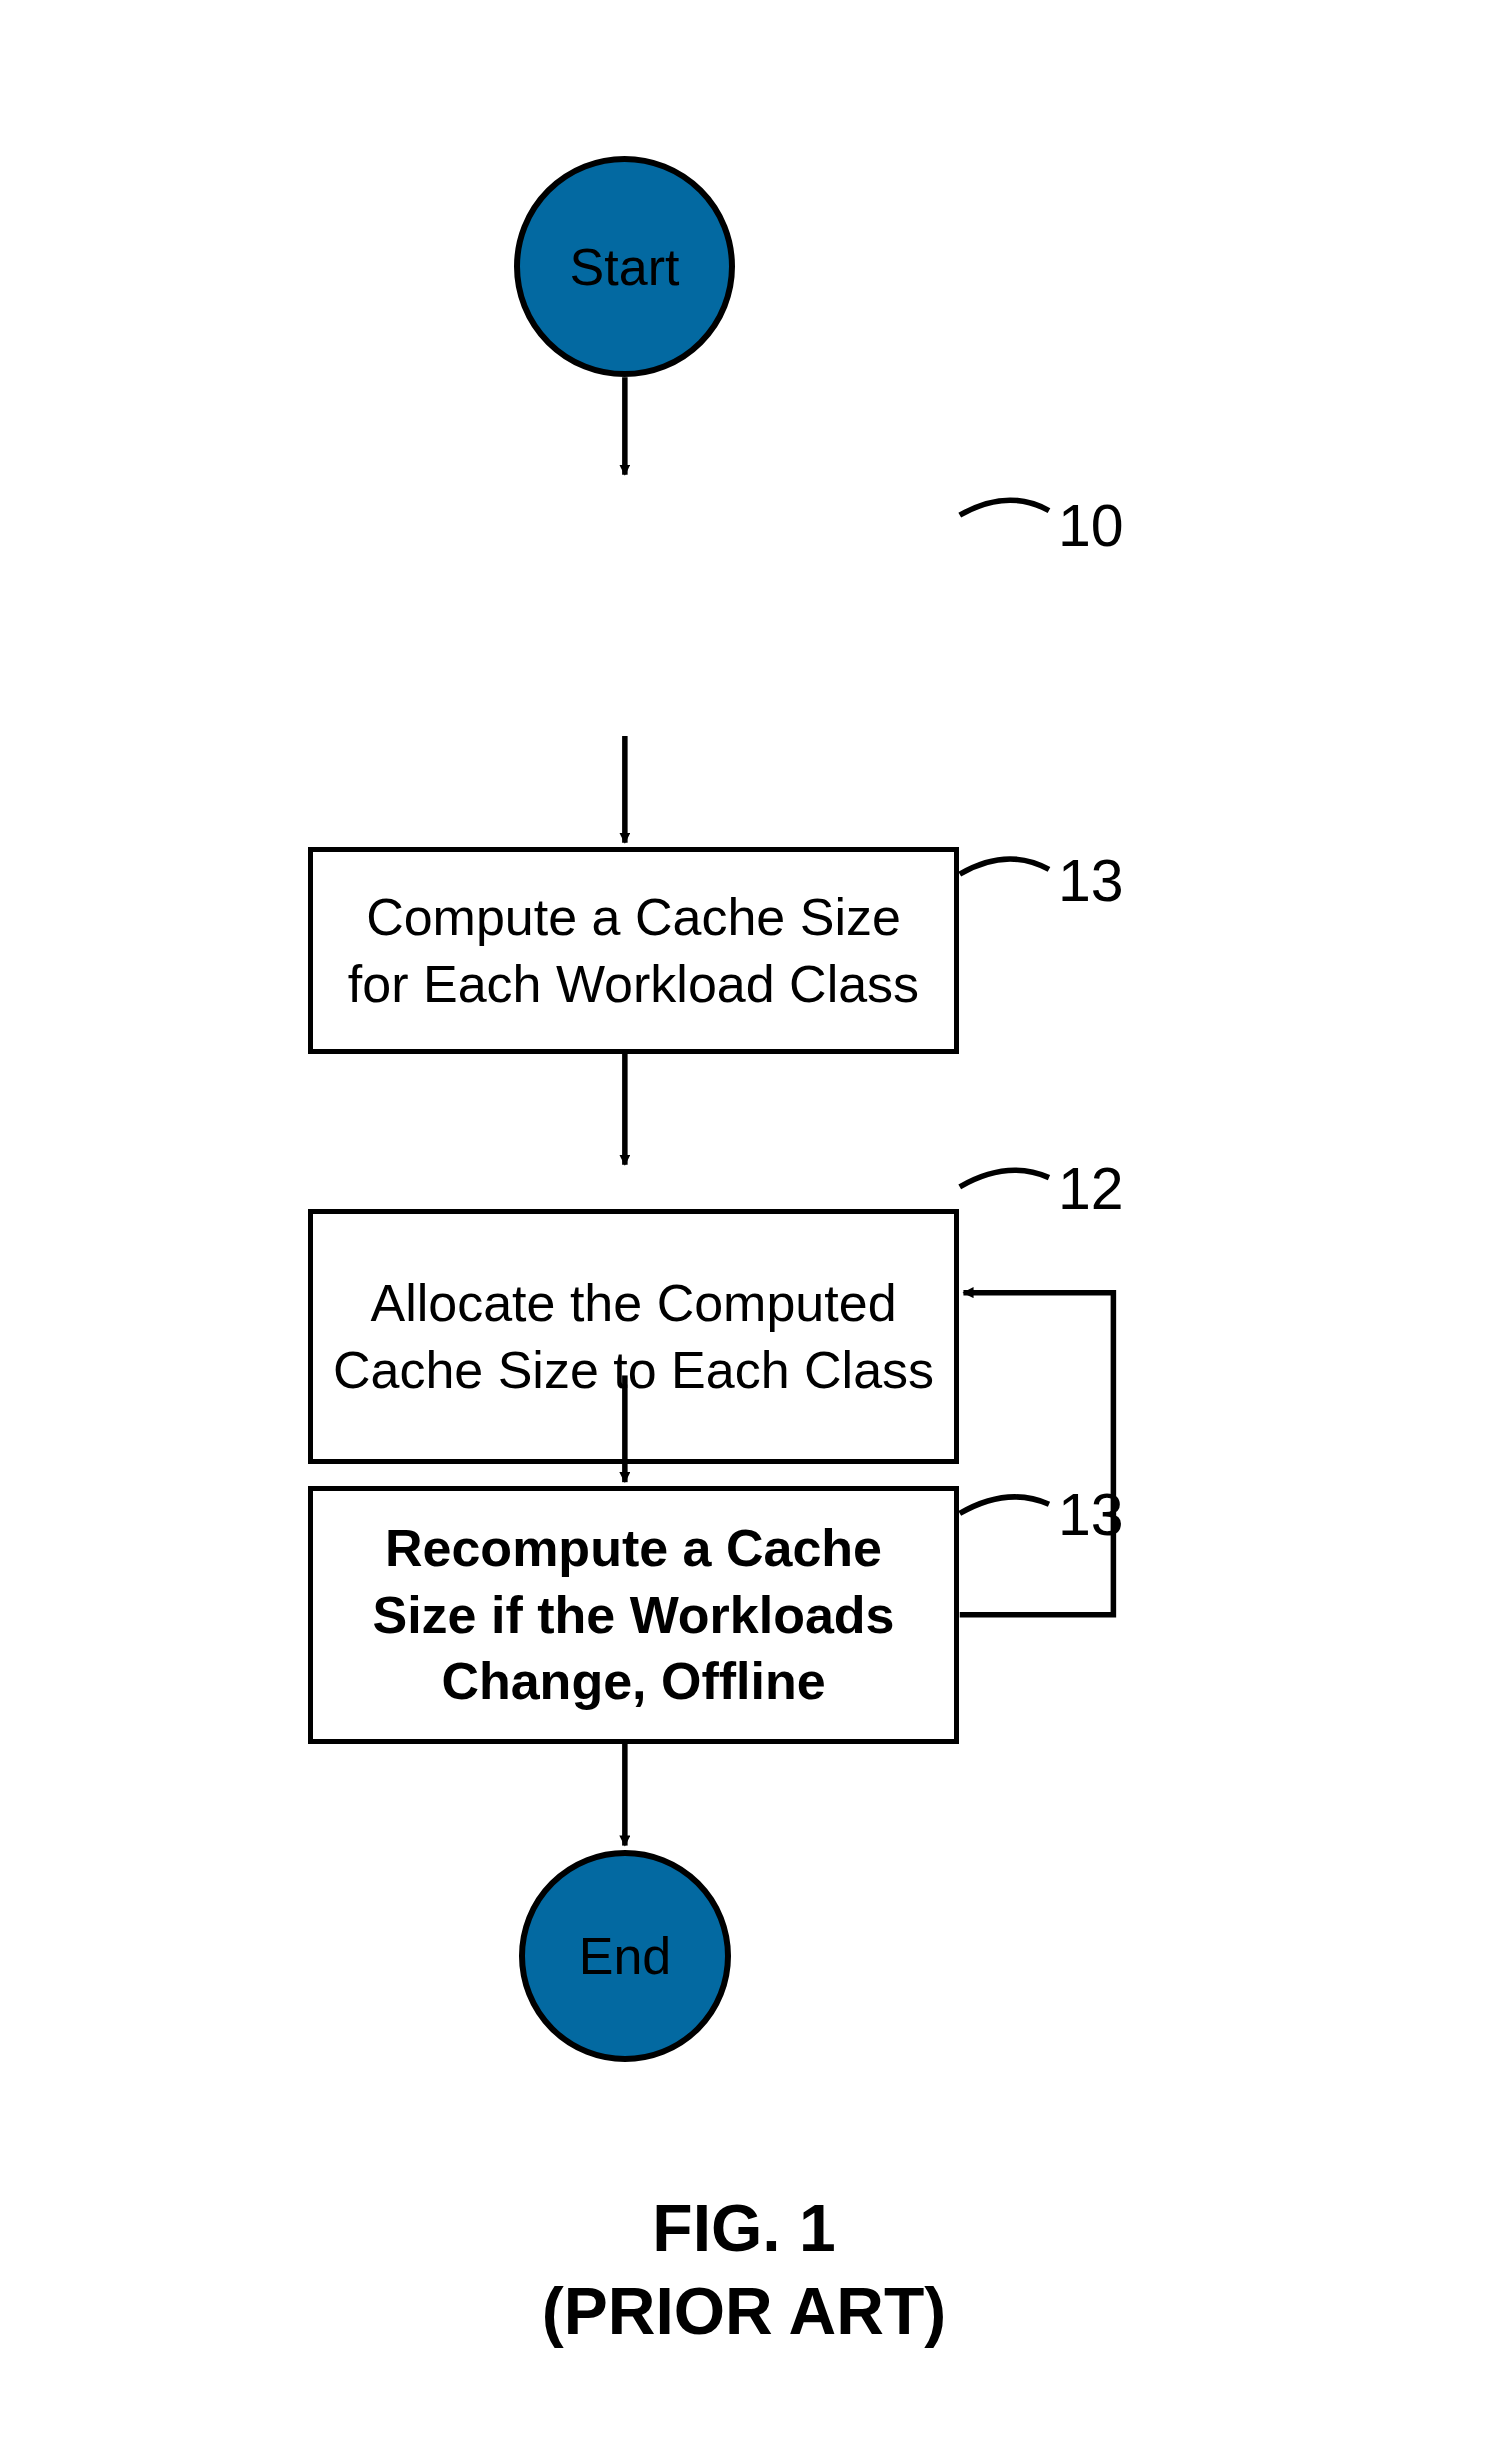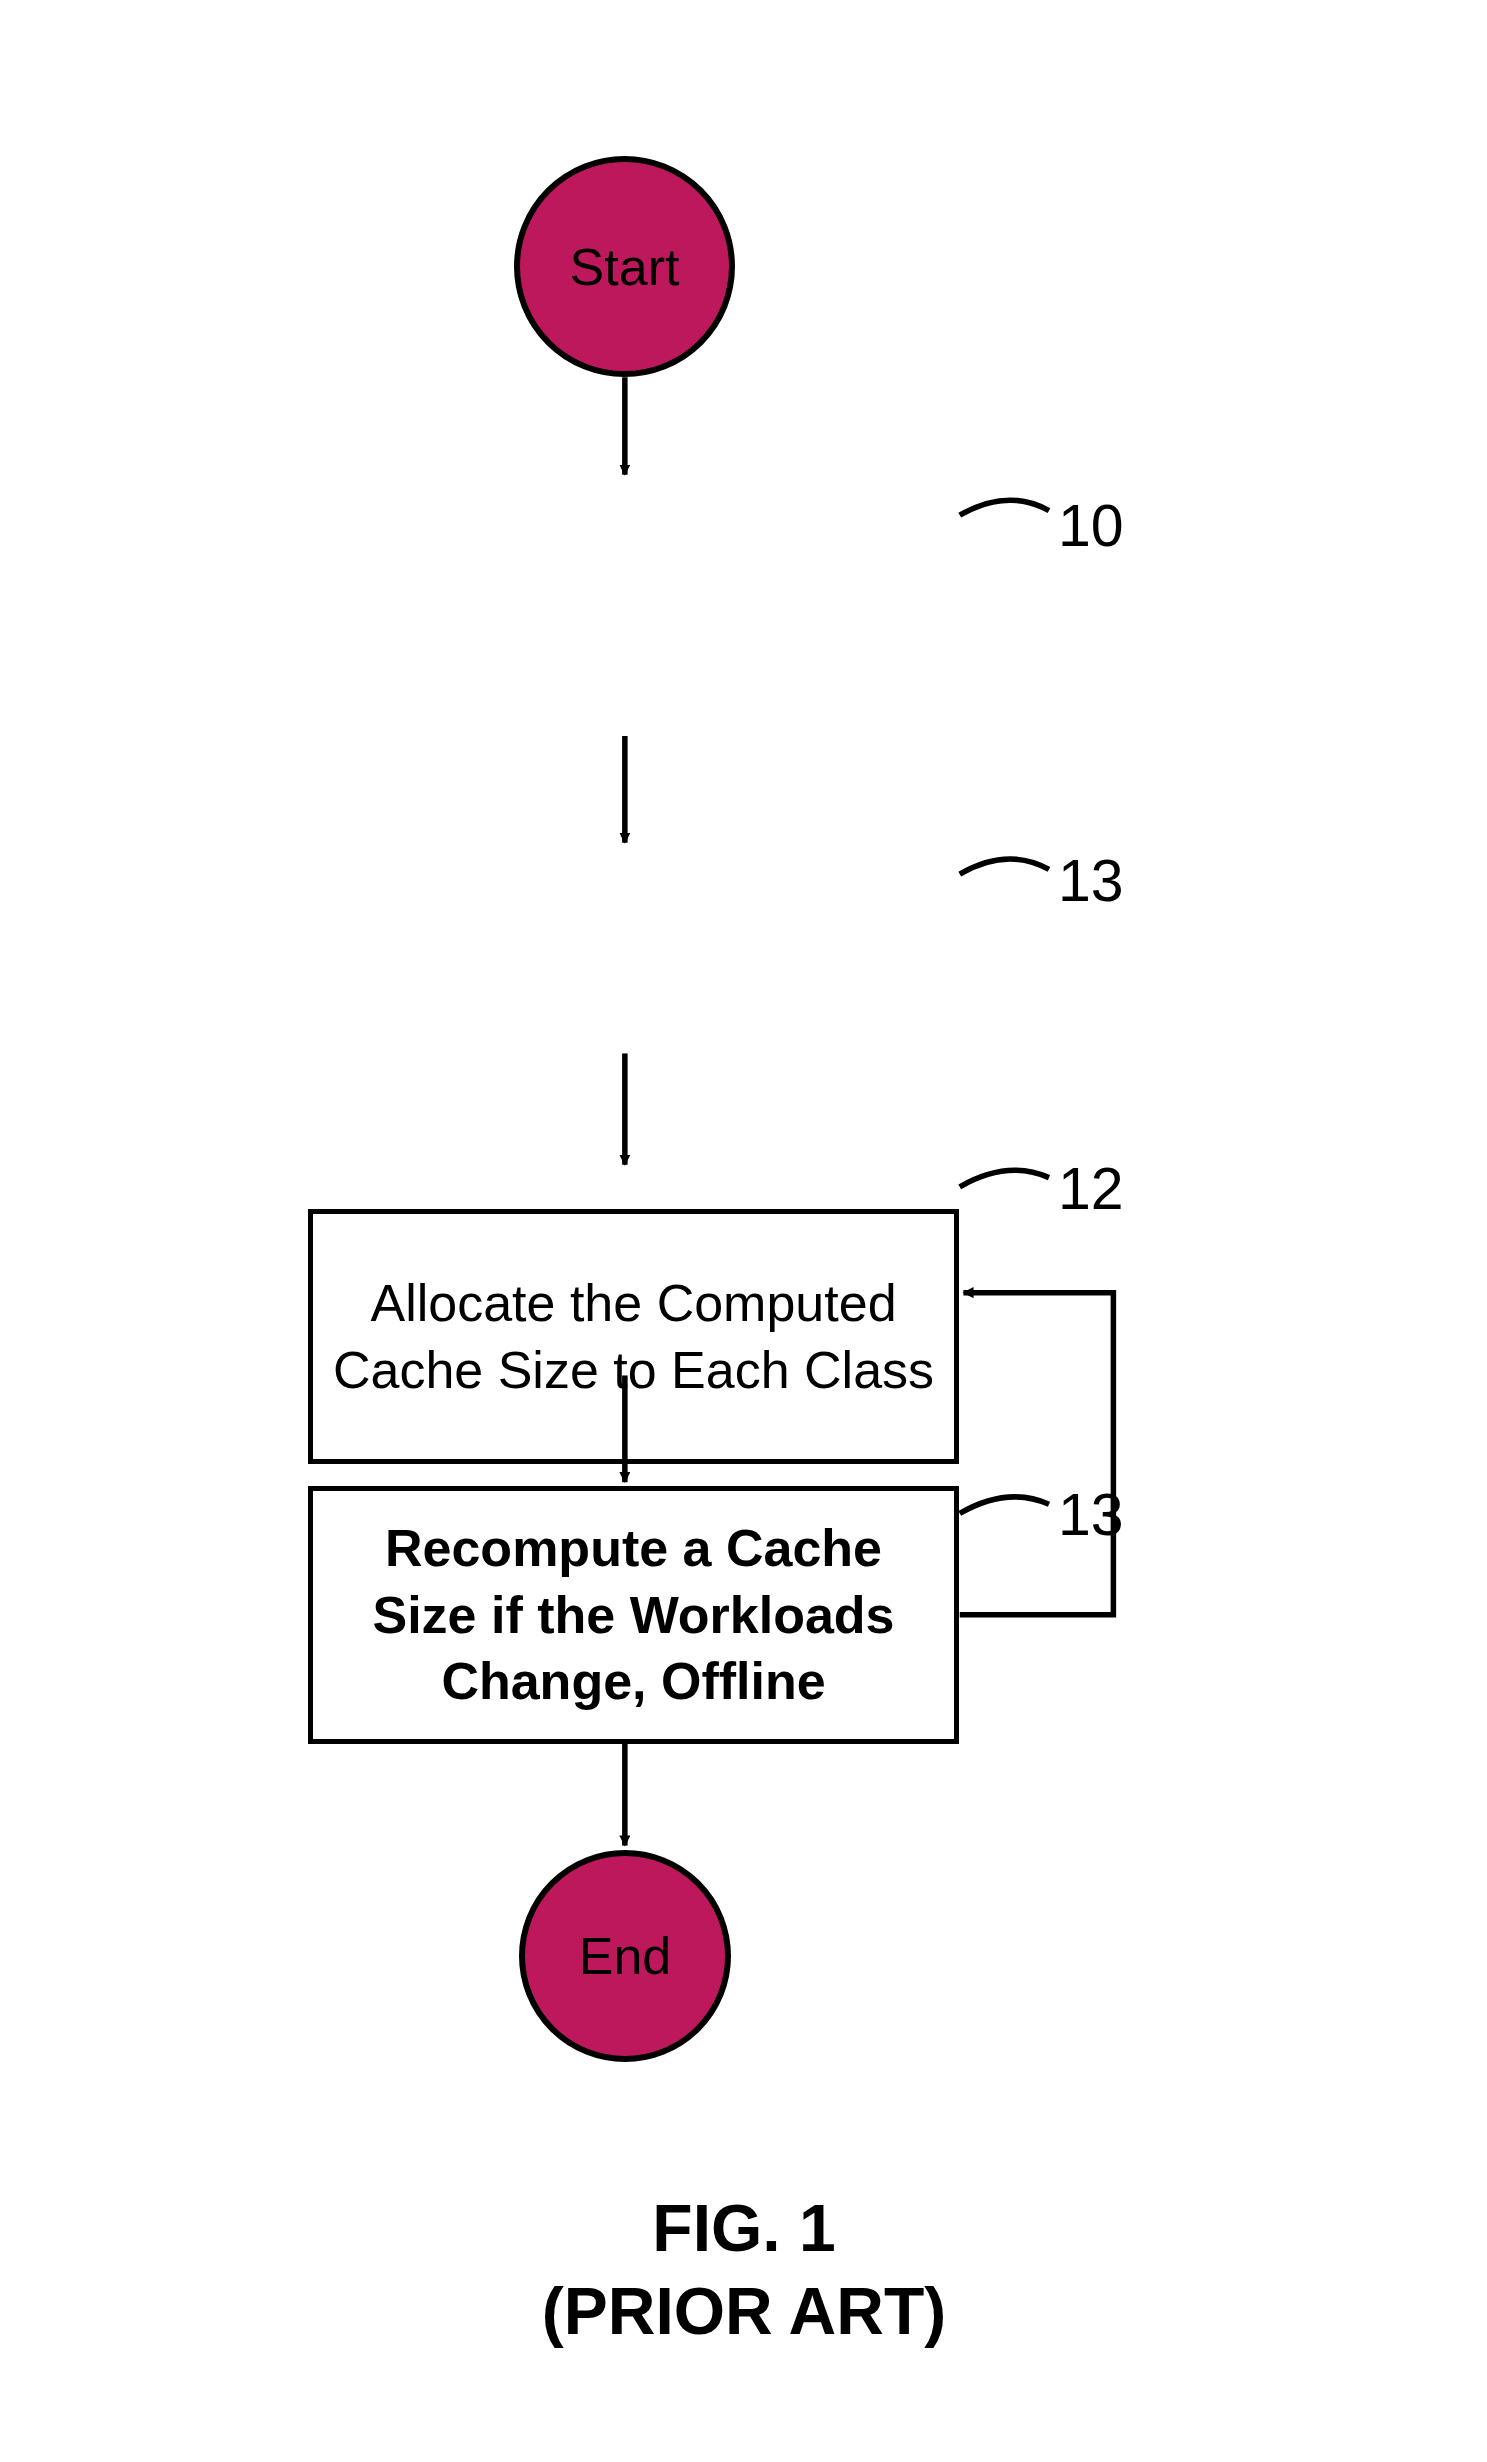--- a/index.html
+++ b/index.html
@@ -11,21 +11,21 @@
   .page {
     position: relative;
     width: 1488px;
     height: 2462px;
     background: #ffffff;
   }
   .terminal {
     position: absolute;
     border: 6.4px solid #000;
     border-radius: 50%;
-    background: #be185d;
+    background: #0369a1;
     display: flex;
     align-items: center;
     justify-content: center;
     font-size: 52px;
     box-sizing: border-box;
   }
   .process {
     position: absolute;
     border: 5.5px solid #000;
     background: #fff;
@@ -61,20 +61,23 @@
 <body>
 
 <div class="page">
 
   <div class="terminal" style="left:514px; top:156px; width:221px; height:221px;">
     <span>Start</span>
   </div>
 
   <div class="label" style="left:1058px; top:492px;">10</div>
 
+  <div class="process" style="left:308px; top:847px; width:651px; height:207px;">
+    <span>Compute a Cache Size for Each Workload Class</span>
+  </div>
   <div class="label" style="left:1058px; top:847px;">13</div>
 
   <div class="process" style="left:308px; top:1169px; width:651px; height:255px;margin-top:40px;">
     <span>Allocate the Computed Cache Size to Each Class</span>
   </div>
   <div class="label" style="left:1058px; top:1155px;">12</div>
 
   <div class="process" style="left:308px; top:1486px; width:651px; height:258px;font-weight:bold;">
     <span>Recompute a Cache Size if the Workloads Change, Offline</span>
   </div>

